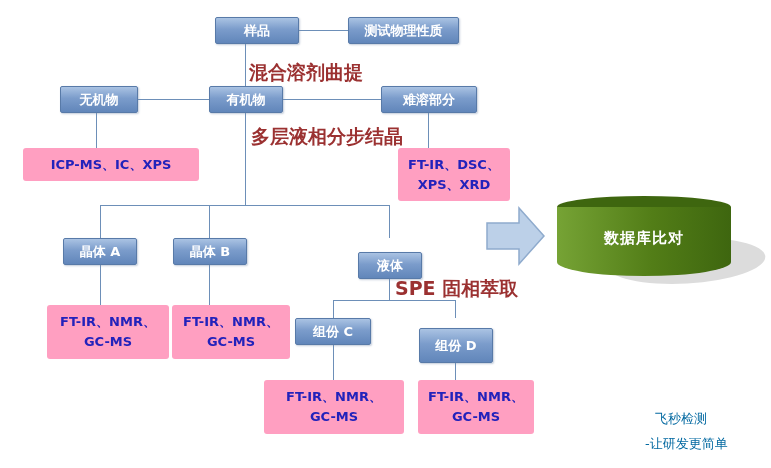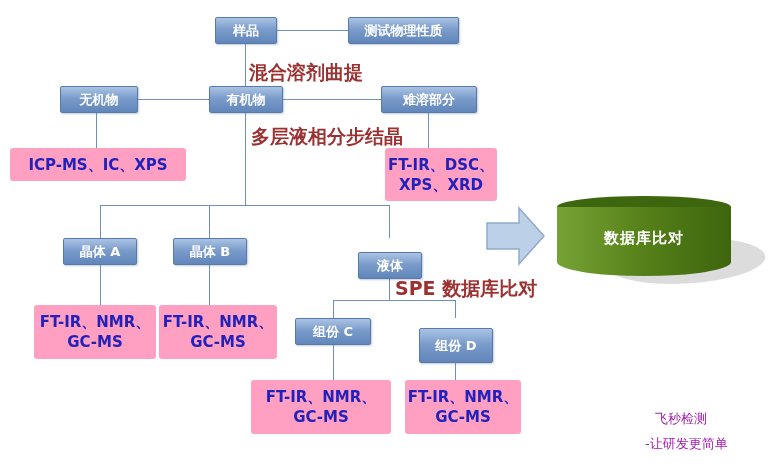--- a/index.html
+++ b/index.html
@@ -3,35 +3,35 @@
 <meta charset="utf-8">
 <style>
   html,body{margin:0;padding:0;background:#ffffff;}
   .stage{position:relative;width:771px;height:468px;background:#ffffff;overflow:hidden;
          font-family:"DejaVu Sans","Liberation Sans",sans-serif;}
   .bnode{position:absolute;display:flex;align-items:center;justify-content:center;
          background:linear-gradient(180deg,#aac3e3 0%,#7b9ccb 45%,#6186ba 100%);
          border:1px solid #587aa8;color:#ffffff;font-weight:bold;font-size:13px;
          border-radius:2px;box-shadow:1px 1px 2px rgba(120,140,170,.45);white-space:nowrap;box-sizing:border-box;}
   .pnode{position:absolute;display:flex;flex-direction:column;align-items:center;justify-content:center;
-         background:#ff9fc1;color:#2222bb;font-weight:bold;font-size:15px;line-height:20px;
-         border-radius:3px;white-space:nowrap;box-sizing:border-box;}
+         background:#ff9fc1;color:#2222bb;font-weight:bold;font-size:13px;line-height:20px;
+         border-radius:3px;white-space:nowrap;box-sizing:border-box;margin-left:13px;}
   .steplabel{position:absolute;color:#9b3131;font-weight:bold;font-size:19px;white-space:nowrap;}
   .hline{position:absolute;height:1px;background:#6d8fb8;}
   .vline{position:absolute;width:1px;background:#6d8fb8;}
   .arrow{position:absolute;z-index:2;}
   .cylinder{position:absolute;z-index:2;}
   .cyl-top{position:absolute;left:0;right:0;top:0;height:22px;border-radius:50%;background:#3e660f;}
   .cyl-body{position:absolute;left:0;right:0;top:11px;bottom:0;
             background:linear-gradient(90deg,#76a335 0%,#527d17 55%,#3e660f 100%);
             border-radius:0 0 50% 50% / 0 0 14px 14px;}
   .cyl-label{position:absolute;left:0;right:0;top:33px;text-align:center;color:#ffffff;
              font-weight:bold;font-size:15px;z-index:3;letter-spacing:1px;}
   .cyl-shadow{position:absolute;background:#dcdcdc;border-radius:50%;transform:skewX(-32deg);z-index:1;}
-  .footer{position:absolute;color:#a21caf;font-size:13px;white-space:nowrap;text-align:right;}
+  .footer{position:absolute;color:#0369a1;font-size:13px;white-space:nowrap;text-align:right;}
 </style>
 </head>
 <body>
 
 <div class="stage">
 
   <div class="hline" style="left:277px;top:30px;width:71px;"></div>
   <div class="vline" style="left:245px;top:44px;height:42px;"></div>
   <div class="hline" style="left:134px;top:99px;width:75px;"></div>
   <div class="hline" style="left:283px;top:99px;width:98px;"></div>
@@ -44,34 +44,34 @@
   <div class="vline" style="left:389px;top:205px;height:33px;"></div>
   <div class="vline" style="left:100px;top:265px;height:40px;"></div>
   <div class="vline" style="left:209px;top:265px;height:40px;"></div>
   <div class="vline" style="left:389px;top:265px;height:35px;"></div>
   <div class="hline" style="left:333px;top:300px;width:123px;"></div>
   <div class="vline" style="left:333px;top:300px;height:18px;"></div>
   <div class="vline" style="left:455px;top:300px;height:18px;"></div>
   <div class="vline" style="left:333px;top:345px;height:35px;"></div>
   <div class="vline" style="left:455px;top:345px;height:35px;"></div>
 
-  <div class="bnode" style="left:215px;top:17px;width:62px;height:27px;">样品</div>
+  <div class="bnode" style="left:215px;top:17px;width:84px;height:27px;">样品</div>
   <div class="bnode" style="left:348px;top:17px;width:111px;height:27px;">测试物理性质</div>
   <div class="bnode" style="left:60px;top:86px;width:78px;height:27px;">无机物</div>
   <div class="bnode" style="left:209px;top:86px;width:74px;height:27px;">有机物</div>
   <div class="bnode" style="left:381px;top:86px;width:96px;height:27px;">难溶部分</div>
   <div class="bnode" style="left:63px;top:238px;width:74px;height:27px;">晶体 A</div>
   <div class="bnode" style="left:173px;top:238px;width:74px;height:27px;">晶体 B</div>
   <div class="bnode" style="left:358px;top:252px;width:64px;height:27px;">液体</div>
   <div class="bnode" style="left:295px;top:318px;width:76px;height:27px;">组份 C</div>
   <div class="bnode" style="left:419px;top:328px;width:74px;height:35px;">组份 D</div>
 
   <div class="steplabel" style="left:249px;top:60px;">混合溶剂曲提</div>
   <div class="steplabel" style="left:251px;top:124px;">多层液相分步结晶</div>
-  <div class="steplabel" style="left:395px;top:276px;">SPE 数据库比对</div>
+  <div class="steplabel" style="left:395px;top:276px;">SPE 固相萃取</div>
 
   <div class="pnode" style="left:10px;top:148px;width:176px;height:33px;">
     <span>ICP-MS、IC、XPS</span>
   </div>
   <div class="pnode" style="left:385px;top:148px;width:112px;height:53px;">
     <span>FT-IR、DSC、</span>
     <span>XPS、XRD</span>
   </div>
   <div class="pnode" style="left:34px;top:305px;width:122px;height:54px;">
     <span>FT-IR、NMR、</span>

